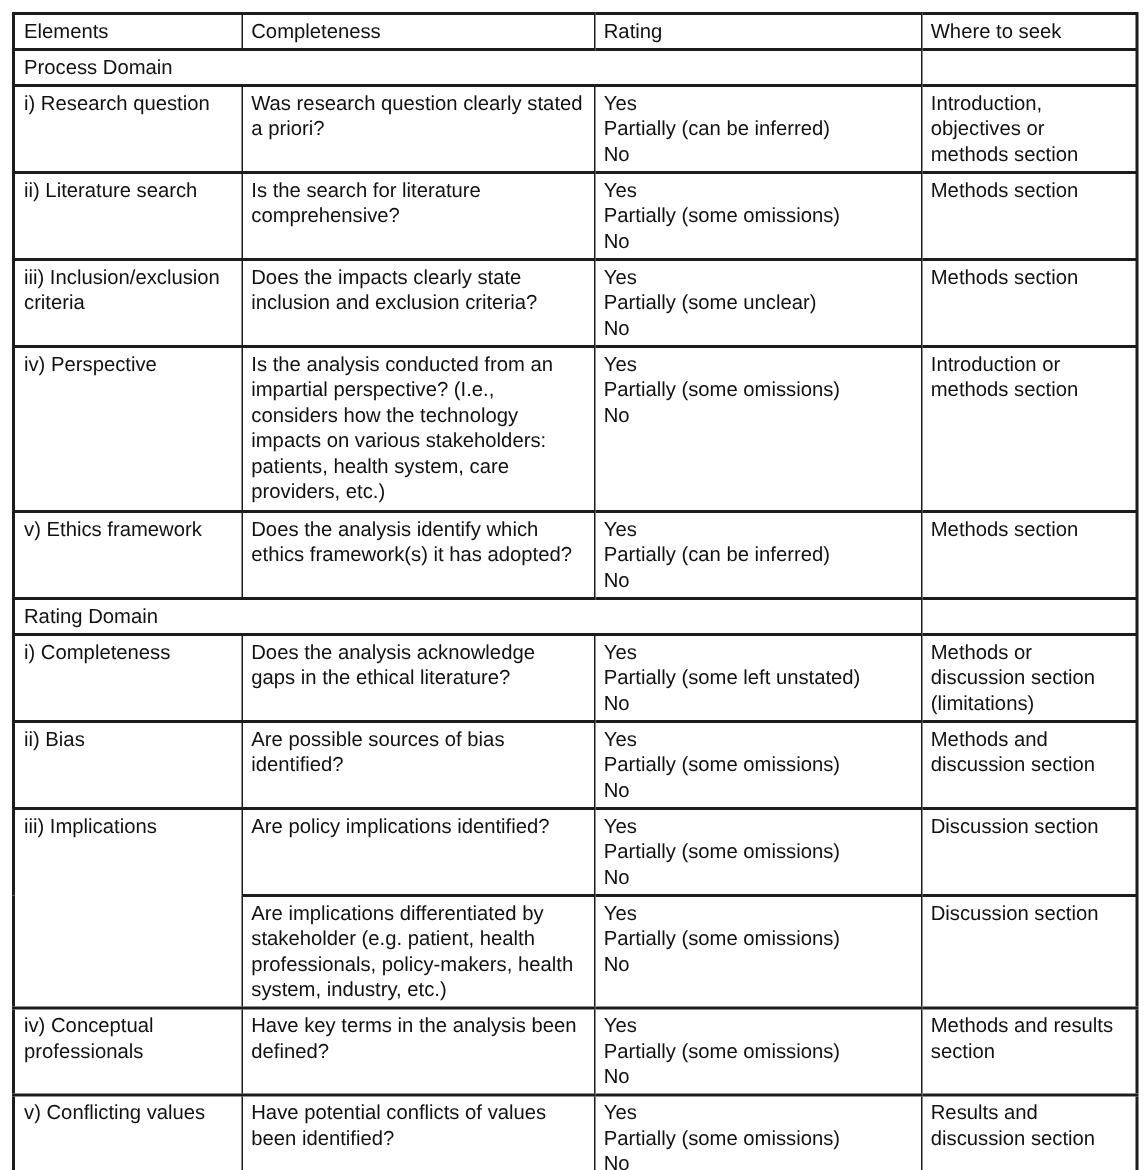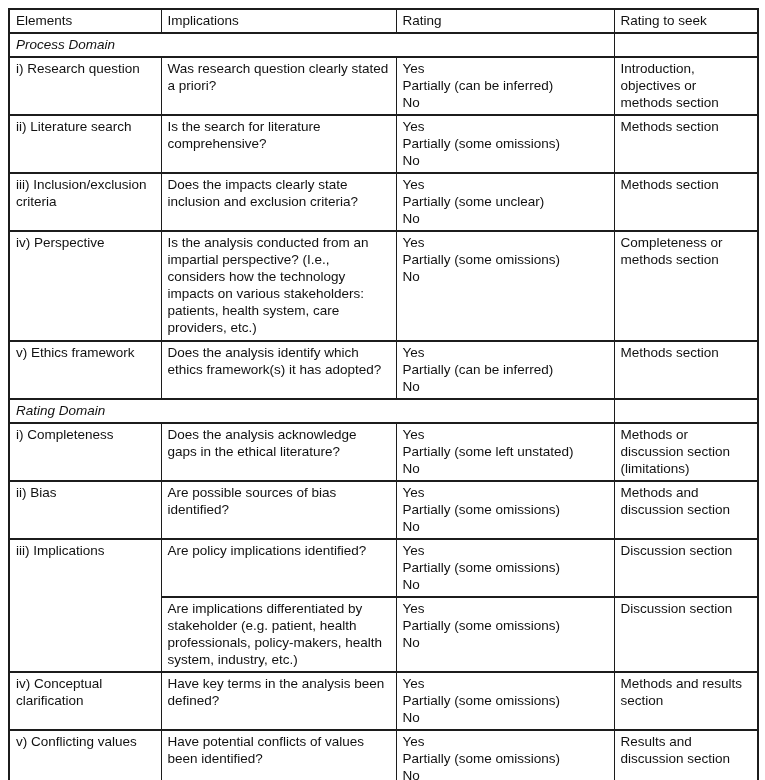--- a/index.html
+++ b/index.html
@@ -32,21 +32,20 @@
     border-left-width: 1px;
     border-right-width: 1px;
     padding: 2px 6px 3px 6px;
     vertical-align: top;
     text-align: left;
     font-weight: normal;
     overflow: hidden;
   }
   .section-cell {
     font-weight: bold;
-    font-style: italic;
     margin-left: 10px;
   }
   .rating-cell {
     white-space: pre-line;
   }
   tr.h-header   { height: 23px; border-radius: 12px; }
   tr.h-section  { height: 23px; }
   tr.h-std      { height: 57px; }
   tr.h-tall     { height: 110px; margin-top: 12px; }
   tr.h-sub      { height: 74px; }
@@ -59,23 +58,23 @@
     <colgroup>
       <col style="width:152px">
       <col style="width:235px">
       <col style="width:218px">
       <col style="width:144px">
     </colgroup>
 
     <tbody>
         <tr class="h-header">
       <th>Elements</th>
-      <th>Implications</th>
+      <th>Completeness</th>
       <th>Rating</th>
-      <th>Rating to seek</th>
+      <th>Where to seek</th>
     </tr>
 
     <tr class="h-section">
       <td class="section-cell" colspan="3">Process Domain</td>
       <td></td>
     </tr>
 
     <tr class="h-std">
       <td>i) Research question</td>
       <td>Was research question clearly stated a priori?</td>
@@ -102,21 +101,21 @@
 No</td>
       <td>Methods section</td>
     </tr>
 
     <tr class="h-tall">
       <td>iv) Perspective</td>
       <td>Is the analysis conducted from an impartial perspective? (I.e., considers how the technology impacts on various stakeholders: patients, health system, care providers, etc.)</td>
       <td class="rating-cell">Yes
 Partially (some omissions)
 No</td>
-      <td>Completeness or methods section</td>
+      <td>Introduction or methods section</td>
     </tr>
 
     <tr class="h-std">
       <td>v) Ethics framework</td>
       <td>Does the analysis identify which ethics framework(s) it has adopted?</td>
       <td class="rating-cell">Yes
 Partially (can be inferred)
 No</td>
       <td>Methods section</td>
     </tr>
@@ -155,21 +154,21 @@
 
     <tr class="h-sub">
       <td>Are implications differentiated by stakeholder (e.g. patient, health professionals, policy-makers, health system, industry, etc.)</td>
       <td class="rating-cell">Yes
 Partially (some omissions)
 No</td>
       <td>Discussion section</td>
     </tr>
 
     <tr class="h-std">
-      <td>iv) Conceptual clarification</td>
+      <td>iv) Conceptual professionals</td>
       <td>Have key terms in the analysis been defined?</td>
       <td class="rating-cell">Yes
 Partially (some omissions)
 No</td>
       <td>Methods and results section</td>
     </tr>
 
     <tr class="h-std">
       <td>v) Conflicting values</td>
       <td>Have potential conflicts of values been identified?</td>

